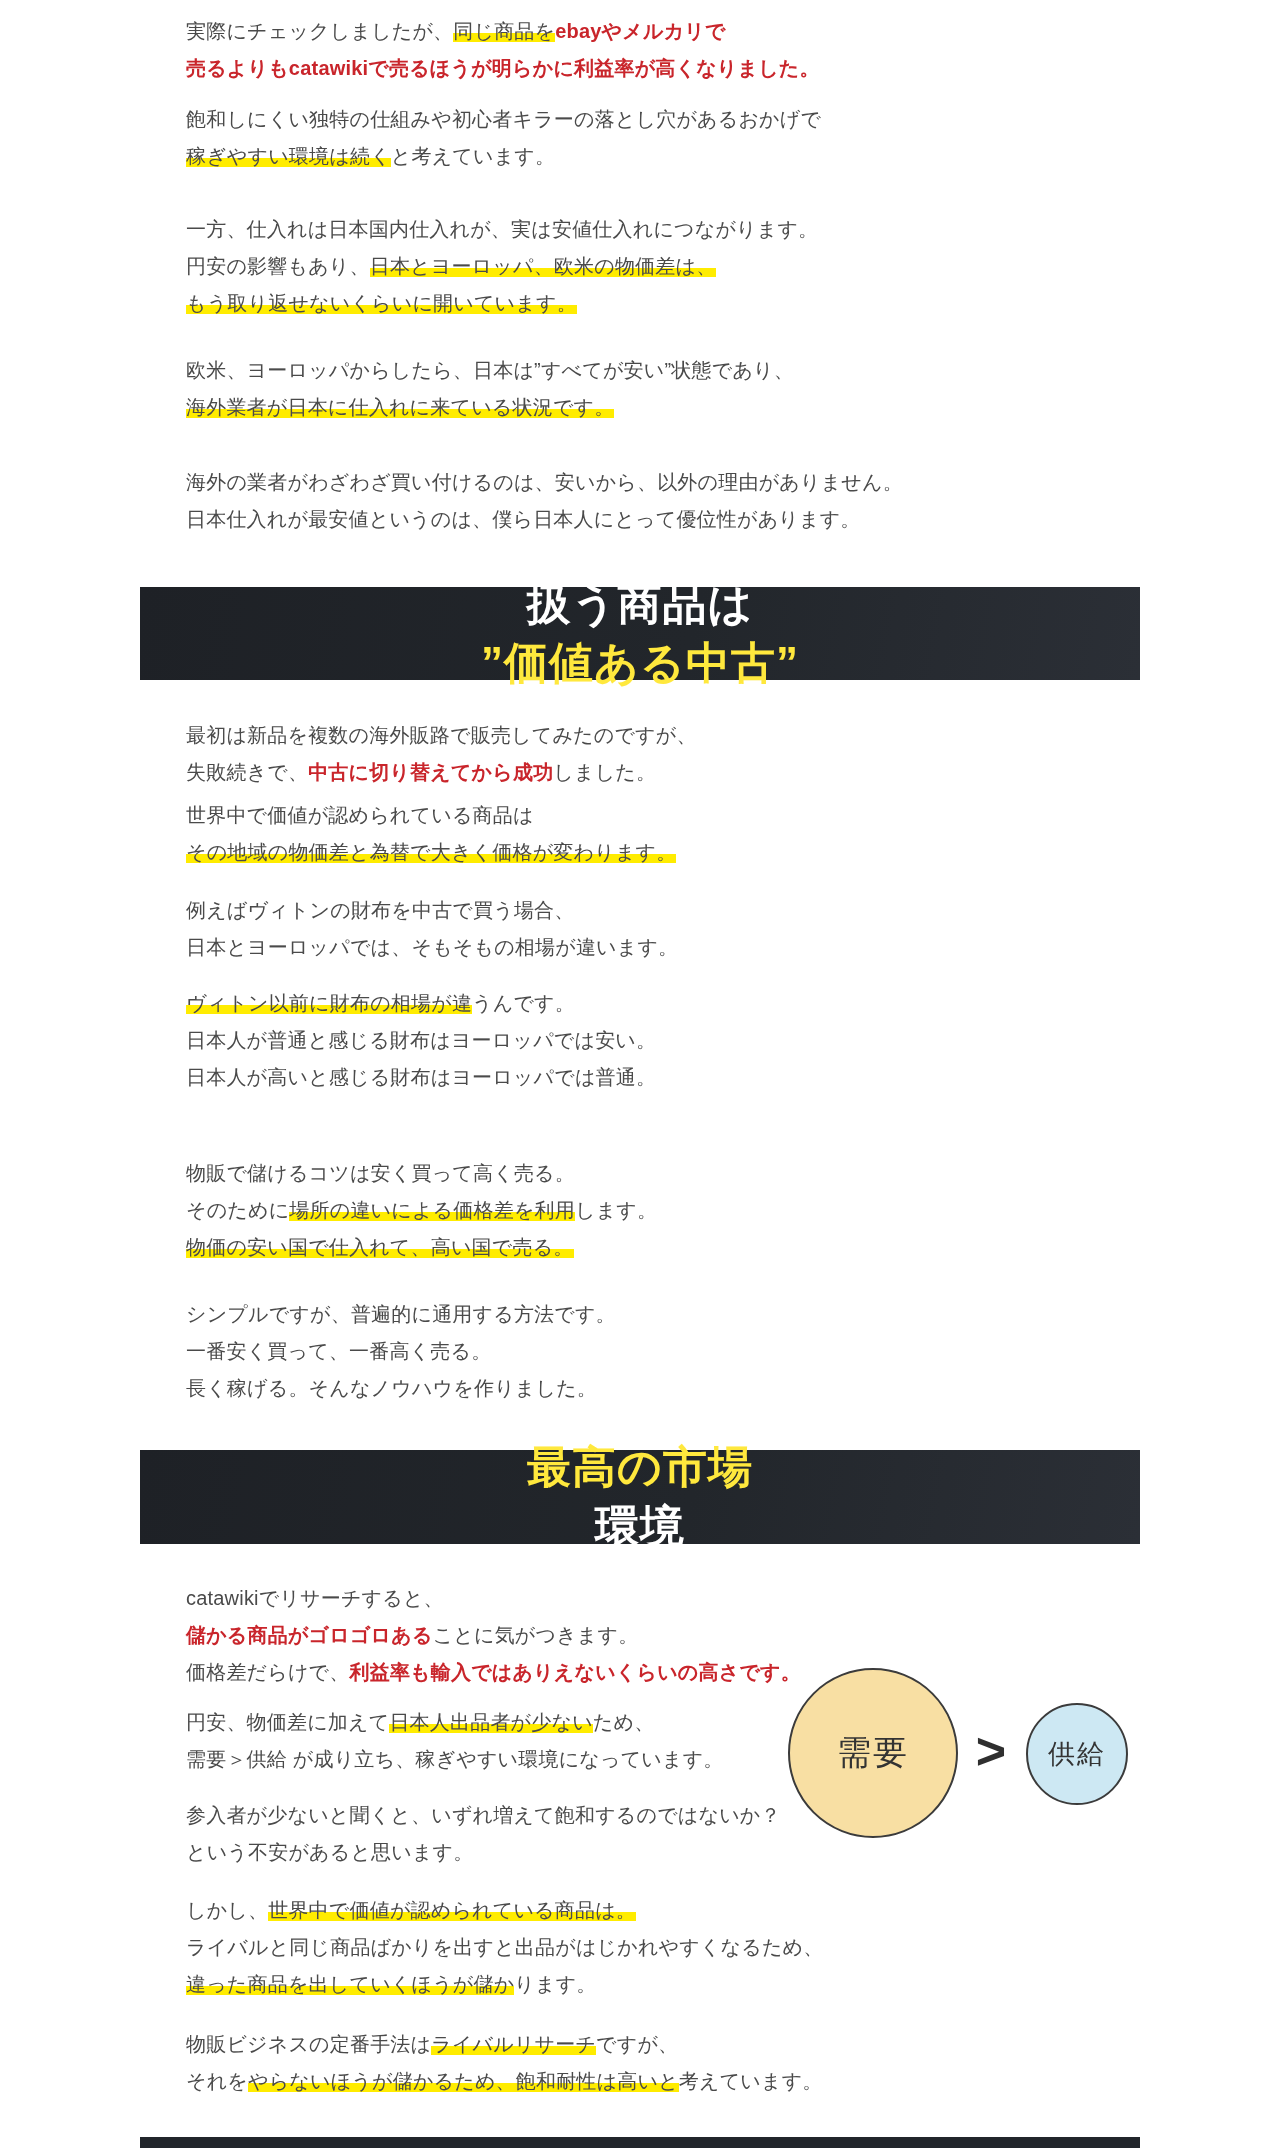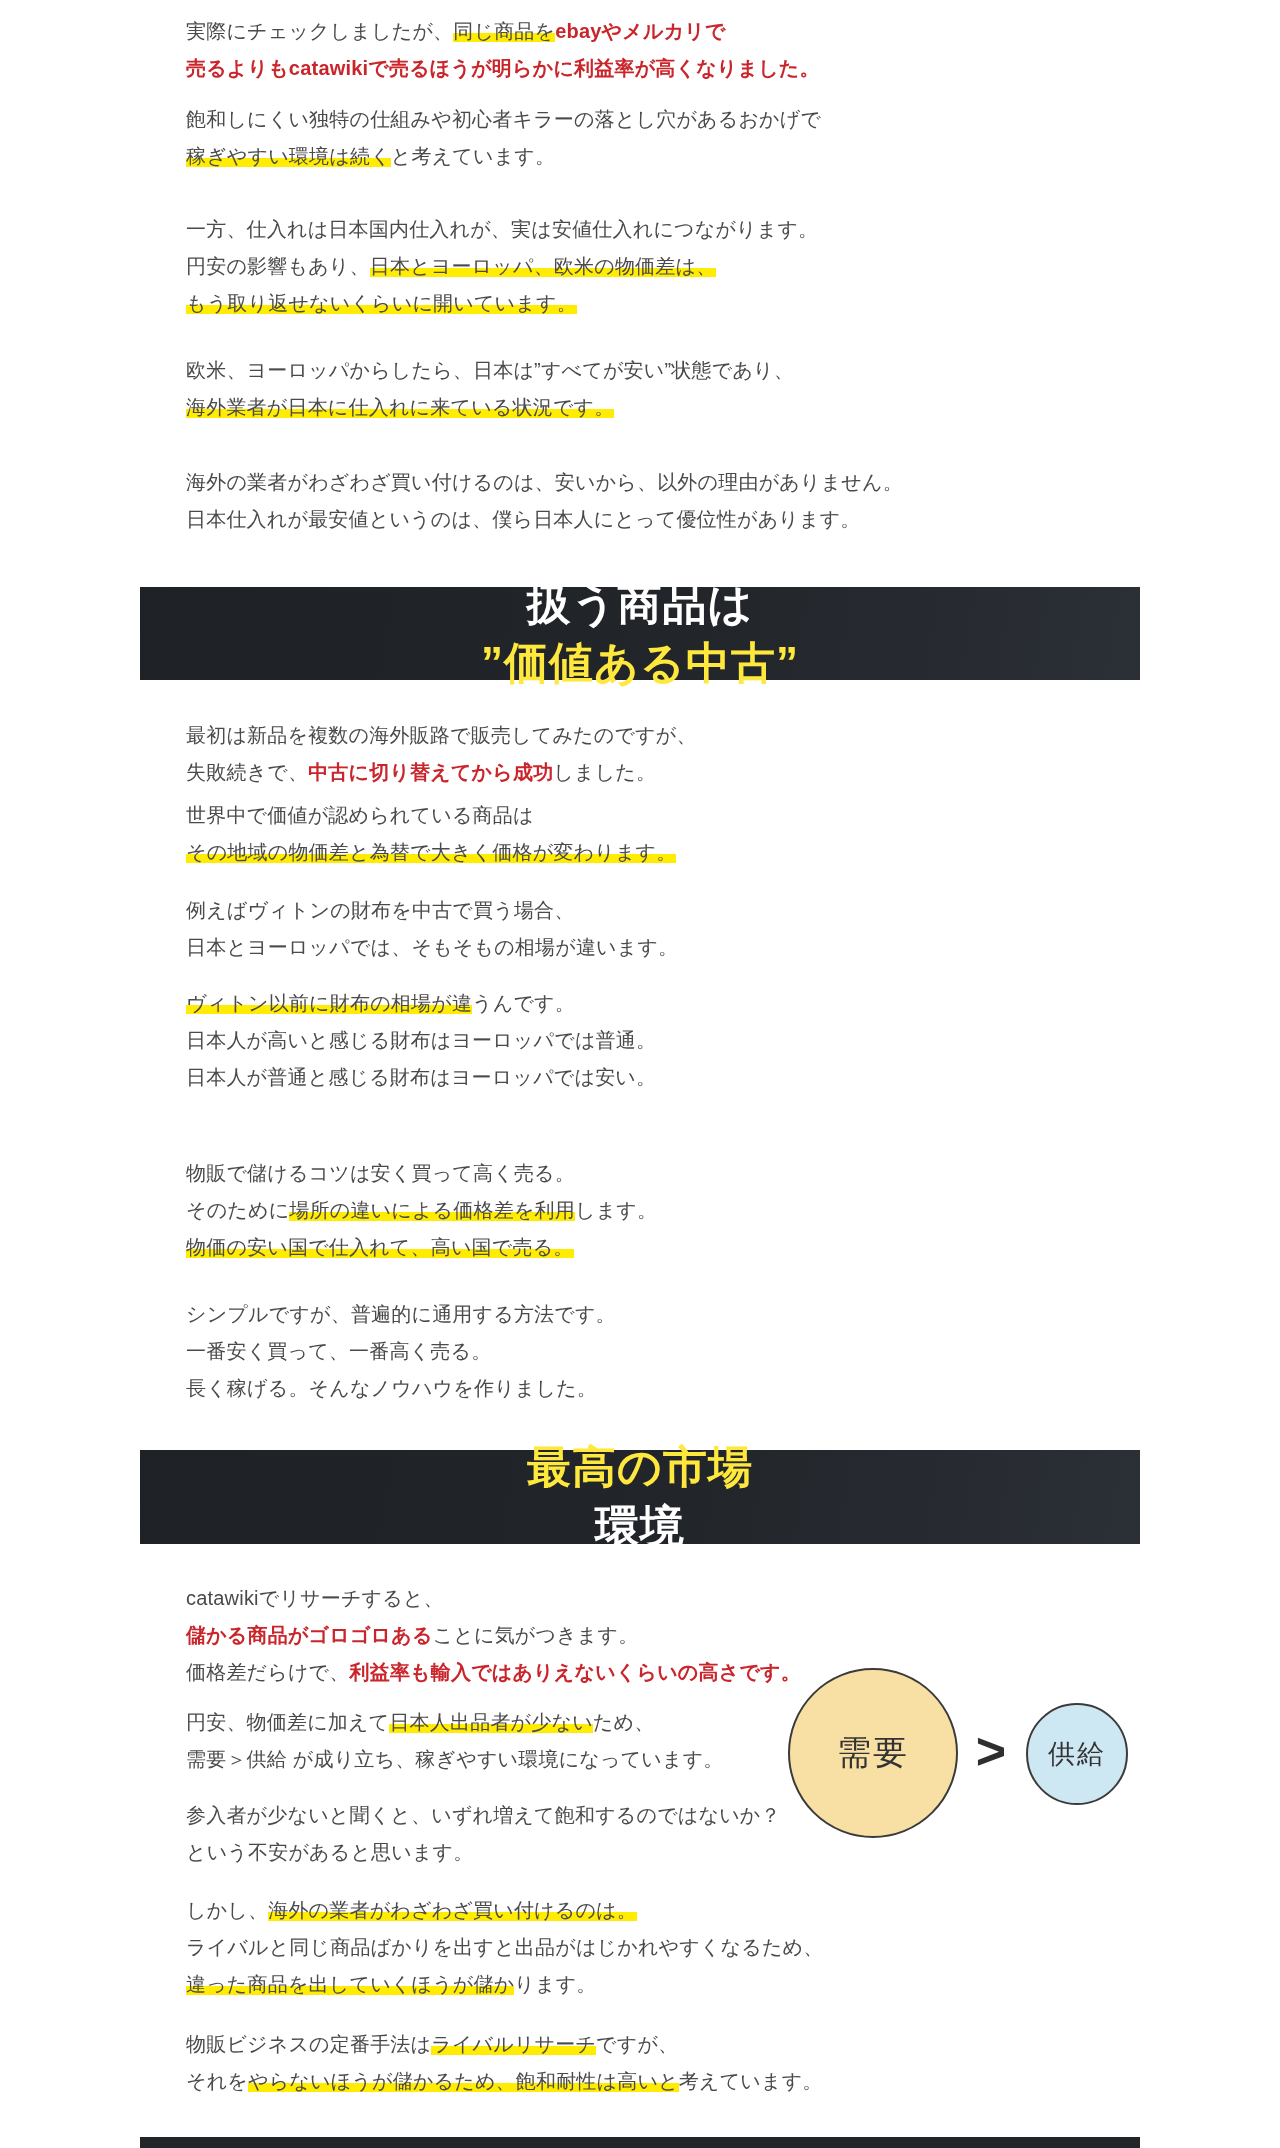--- a/index.html
+++ b/index.html
@@ -76,22 +76,22 @@
       <div class="para" style="top: 797px;">
         <div class="line"><span class="seg s-n">世界中で価値が認められている商品は</span></div>
         <div class="line"><span class="seg s-h">その地域の物価差と為替で大きく価格が変わります。</span></div>
       </div>
       <div class="para" style="top: 892px;">
         <div class="line"><span class="seg s-n">例えばヴィトンの財布を中古で買う場合、</span></div>
         <div class="line"><span class="seg s-n">日本とヨーロッパでは、そもそもの相場が違います。</span></div>
       </div>
       <div class="para" style="top: 985px;">
         <div class="line"><span class="seg s-h">ヴィトン以前に財布の相場が違</span><span class="seg s-n">うんです。</span></div>
+        <div class="line"><span class="seg s-n">日本人が普通と感じる財布はヨーロッパでは安い。</span></div>
         <div class="line"><span class="seg s-n">日本人が高いと感じる財布はヨーロッパでは普通。</span></div>
-        <div class="line"><span class="seg s-n">日本人が普通と感じる財布はヨーロッパでは安い。</span></div>
       </div>
       <div class="para" style="top: 1155px;">
         <div class="line"><span class="seg s-n">物販で儲けるコツは安く買って高く売る。</span></div>
         <div class="line"><span class="seg s-n">そのために</span><span class="seg s-h">場所の違いによる価格差を利用</span><span class="seg s-n">します。</span></div>
         <div class="line"><span class="seg s-h">物価の安い国で仕入れて、高い国で売る。</span></div>
       </div>
       <div class="para" style="top: 1296px;">
         <div class="line"><span class="seg s-n">シンプルですが、普遍的に通用する方法です。</span></div>
         <div class="line"><span class="seg s-n">一番安く買って、一番高く売る。</span></div>
         <div class="line"><span class="seg s-n">長く稼げる。そんなノウハウを作りました。</span></div>
@@ -104,21 +104,21 @@
       </div>
       <div class="para" style="top: 1704px;">
         <div class="line"><span class="seg s-n">円安、物価差に加えて</span><span class="seg s-h">日本人出品者が少ない</span><span class="seg s-n">ため、</span></div>
         <div class="line"><span class="seg s-n">需要＞供給 が成り立ち、稼ぎやすい環境になっています。</span></div>
       </div>
       <div class="para" style="top: 1797px;">
         <div class="line"><span class="seg s-n">参入者が少ないと聞くと、いずれ増えて飽和するのではないか？</span></div>
         <div class="line"><span class="seg s-n">という不安があると思います。</span></div>
       </div>
       <div class="para" style="top: 1892px;">
-        <div class="line"><span class="seg s-n">しかし、</span><span class="seg s-h">海外の業者がわざわざ買い付けるのは。</span></div>
+        <div class="line"><span class="seg s-n">しかし、</span><span class="seg s-h">世界中で価値が認められている商品は。</span></div>
         <div class="line"><span class="seg s-n">ライバルと同じ商品ばかりを出すと出品がはじかれやすくなるため、</span></div>
         <div class="line"><span class="seg s-h">違った商品を出していくほうが儲か</span><span class="seg s-n">ります。</span></div>
       </div>
       <div class="para" style="top: 2026px;">
         <div class="line"><span class="seg s-n">物販ビジネスの定番手法は</span><span class="seg s-h">ライバルリサーチ</span><span class="seg s-n">ですが、</span></div>
         <div class="line"><span class="seg s-n">それを</span><span class="seg s-h">やらないほうが儲かるため、飽和耐性は高いと</span><span class="seg s-n">考えています。</span></div>
       </div>
     </div>
 
   <div class="diagram">

